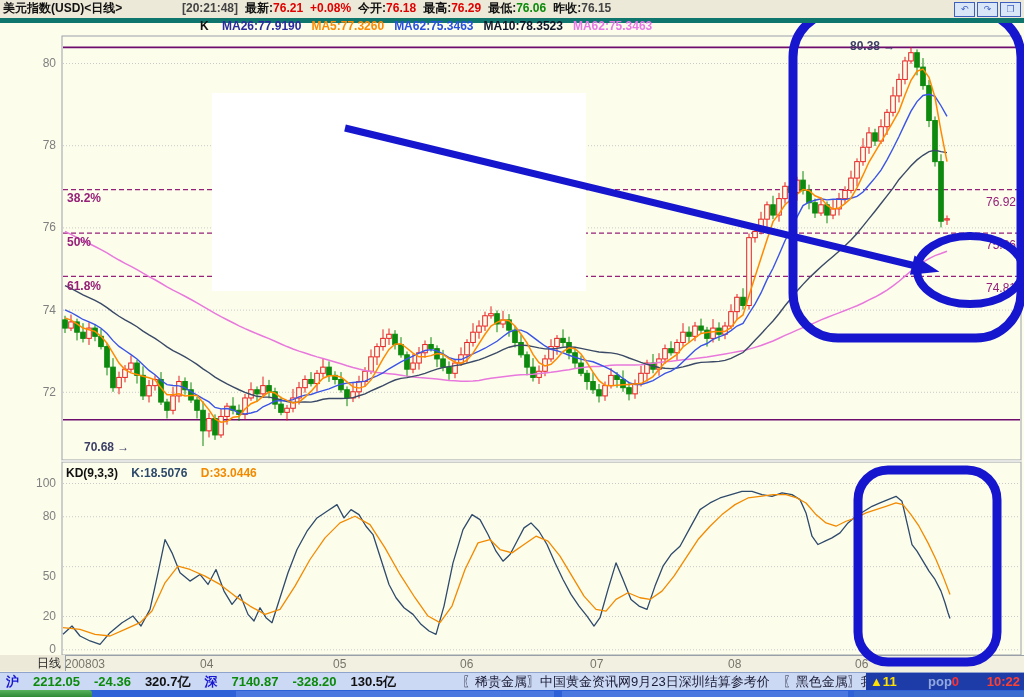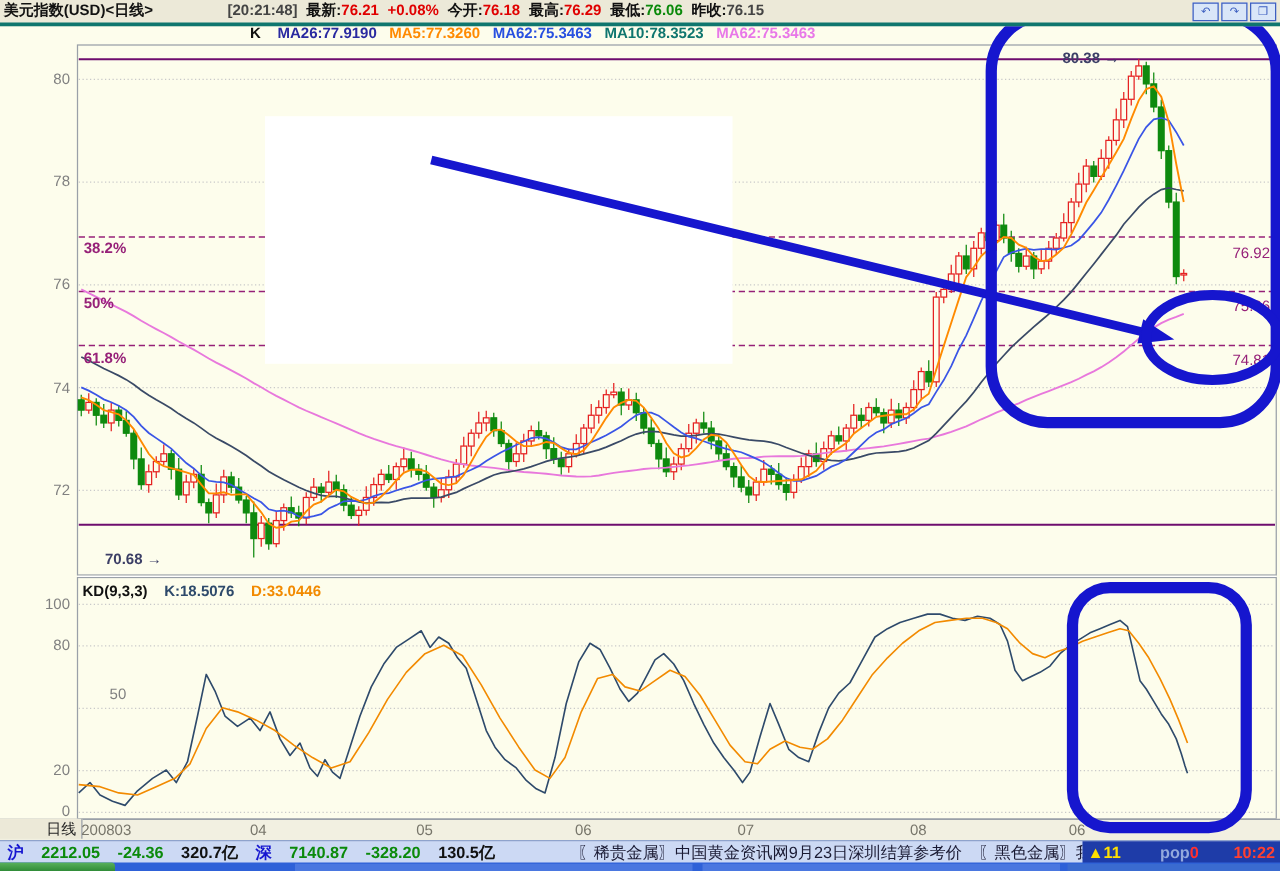--- a/index.html
+++ b/index.html
@@ -1,19 +1,19 @@
 <!DOCTYPE html>
 <html><head>
 <meta charset="utf-8">
 <style>
   html,body{margin:0;padding:0;background:#888;}
   #app{position:relative;width:1024px;height:697px;background:#FDFDEC;overflow:hidden;
        font-family:"Liberation Sans","DejaVu Sans",sans-serif;outline:1px solid #667;}
   .abs{position:absolute;}
-  #titlebar{left:0;top:0;width:1024px;height:18px;background:#ECE9D8;border-bottom:3px solid #0f766e;
+  #titlebar{left:0;top:0;width:1024px;height:18px;background:#ECE9D8;border-bottom:5px solid #0f766e;
             font-size:12px;line-height:17px;white-space:nowrap;z-index:6;}
   .tlabel{color:#111;font-weight:bold;}
   .red{color:#E00000;font-weight:bold;}
   .green{color:#0B8A0B;font-weight:bold;}
   .gray{color:#444;font-weight:bold;}
   #quote-group{position:absolute;left:182px;top:0;display:flex;gap:7px;}
   #win-icons{position:absolute;right:3px;top:2px;display:flex;gap:2px;z-index:7;}
   .wicon{width:19px;height:13px;background:#D9E6F8;border:1px solid #3D5FC0;color:#3D5FC0;
          font-size:9px;line-height:12px;text-align:center;cursor:pointer;}
   #ma-header{left:200px;top:19px;font-size:12px;font-weight:bold;white-space:nowrap;z-index:6;}
@@ -387,21 +387,21 @@
     </div>
   </div>
   <div id="win-icons">
     <div class="wicon">↶</div>
     <div class="wicon">↷</div>
     <div class="wicon">❐</div>
   </div>
 
   <div id="ma-header" class="abs">
     <span style="color:#111;">K</span>
-  <span style="color: rgb(42, 42, 160);">MA26:77.9190</span><span style="color: rgb(255, 138, 0);">MA5:77.3260</span><span style="color: rgb(40, 80, 224);">MA62:75.3463</span><span style="color: #0f766e;">MA10:78.3523</span><span style="color: rgb(232, 120, 232);">MA62:75.3463</span></div>
+  <span style="color: rgb(42, 42, 160);">MA26:77.9190</span><span style="color: rgb(255, 138, 0);">MA5:77.3260</span><span style="color: rgb(40, 80, 224);">MA62:75.3463</span><span style="color: #0f172a;">MA10:78.3523</span><span style="color: rgb(232, 120, 232);">MA62:75.3463</span></div>
 
   <div class="axis-label" style="top:56px;">80</div>
   <div class="axis-label" style="top:138px;">78</div>
   <div class="axis-label" style="top:220px;">76</div>
   <div class="axis-label" style="top:303px;">74</div>
   <div class="axis-label" style="top:385px;">72</div>
 
   <div class="fib-label" style="top:191px;">38.2%</div>
   <div class="fib-label" style="top:235px;">50%</div>
   <div class="fib-label" style="top:279px;">61.8%</div>
@@ -412,21 +412,21 @@
   <div class="pointer-label" style="left:84px;top:440px;">70.68 →</div>
 
 
   <div id="kd-header">
     <span style="color:#111;">KD(9,3,3)</span>
     <span style="color:#2E4A6B;margin-left:10px;">K:18.5076</span>
     <span style="color:#F28A00;margin-left:10px;">D:33.0446</span>
   </div>
   <div class="kd-label" style="top:476px;">100</div>
   <div class="kd-label" style="top:509px;">80</div>
-  <div class="kd-label" style="top:548px;padding-left:45px;">50</div>
+  <div class="kd-label" style="top:569px;">50</div>
   <div class="kd-label" style="top:609px;">20</div>
   <div class="kd-label" style="top:642px;">0</div>
 
   <div id="axis-row"></div>
   <div id="period-cell">日线</div>
   <div class="month-label" style="left:65px;">200803</div>
   <div class="month-label" style="left:200px;">04</div>
   <div class="month-label" style="left:333px;">05</div>
   <div class="month-label" style="left:460px;">06</div>
   <div class="month-label" style="left:590px;">07</div>

